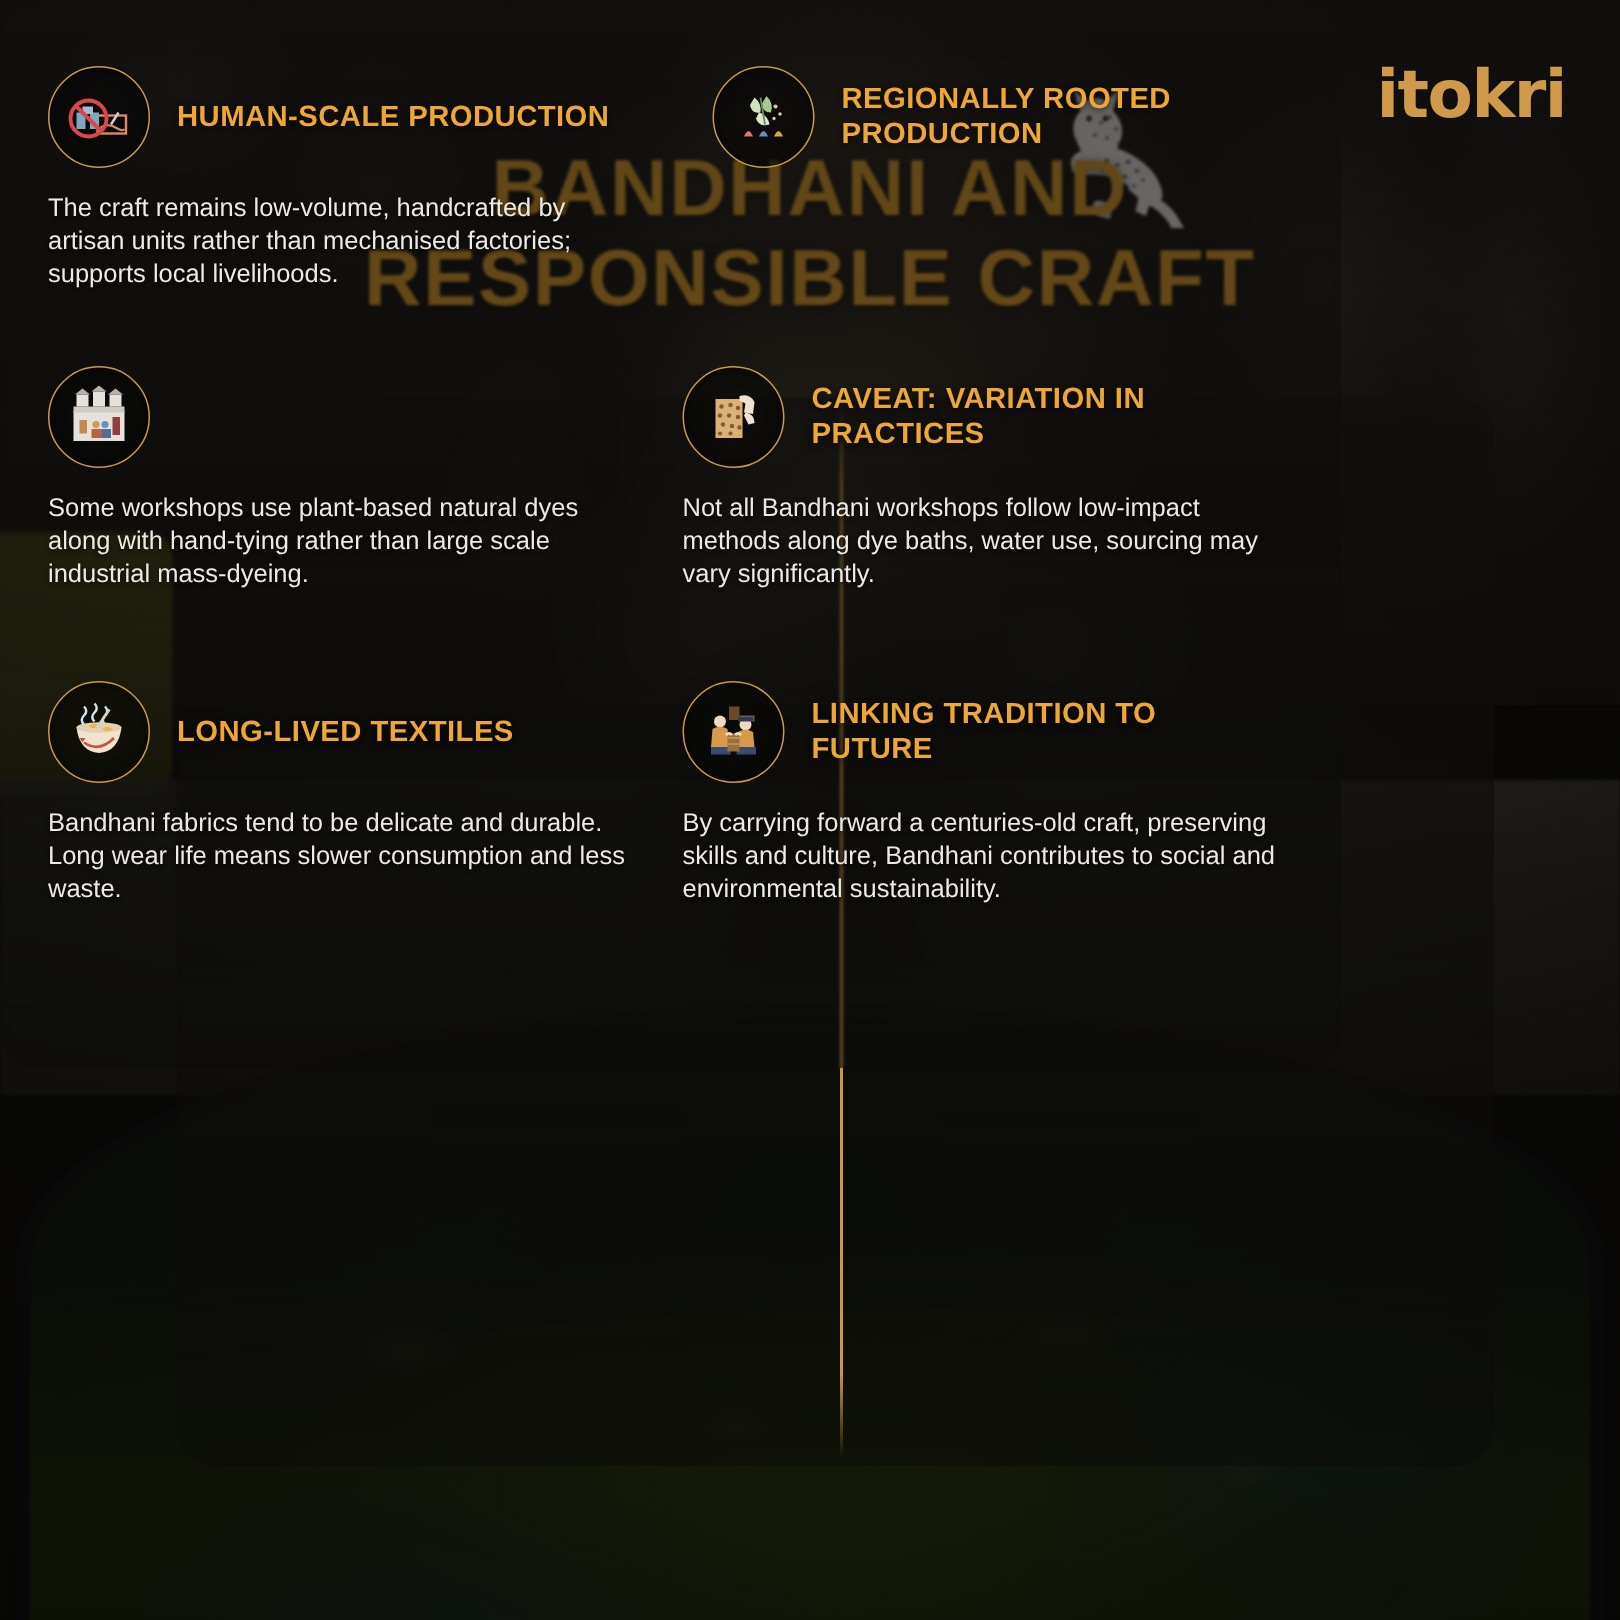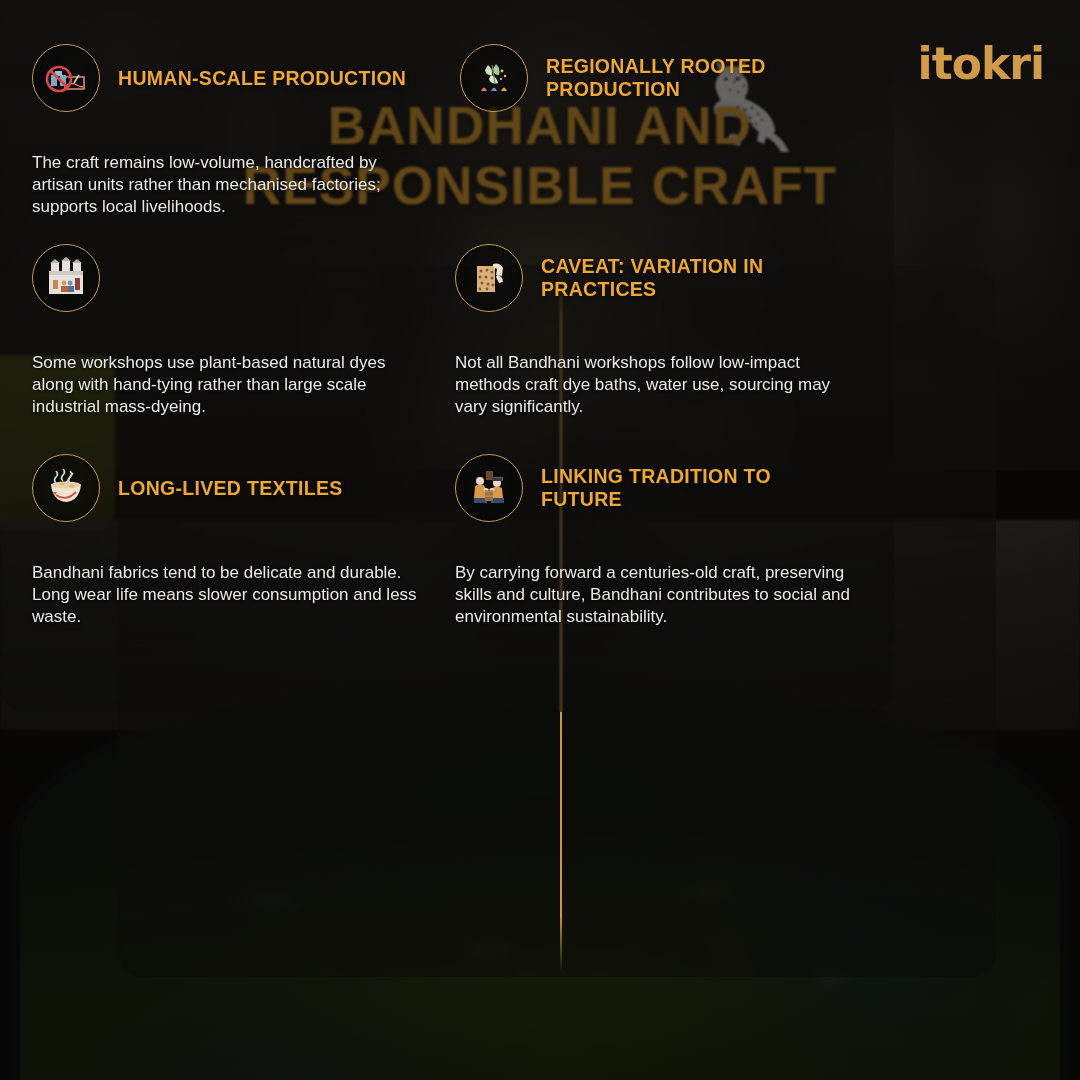--- a/index.html
+++ b/index.html
@@ -108,21 +108,21 @@
     backdrop-filter:blur(1px);
   }
   .divider{
     position:absolute;left:560px;top:268px;width:2px;height:704px;
     background:linear-gradient(180deg,rgba(196,142,60,0) 0%,rgba(214,160,72,.95) 8%,rgba(214,160,72,.95) 92%,rgba(196,142,60,0) 100%);
   }
 
   .grid{position:absolute;inset:0;padding-left:16px;}
   .card{position:absolute;width:408px;}
   .card.c0{left:32px;top:44px;}
-  .card.c1{left:460px;top:44px;}
+  .card.c1{left:475px;top:44px;}
   .card.c2{left:32px;top:244px;}
   .card.c3{left:455px;top:244px;}
   .card.c4{left:32px;top:454px;}
   .card.c5{left:455px;top:454px;}
 
   .card-head{display:flex;align-items:center;gap:18px;min-height:66px;}
   .icon-wrap{
     flex:0 0 66px;width:66px;height:66px;border-radius:50%;
     border:1.6px solid #c89a4e;
     background:rgba(8,8,8,.55);
@@ -133,21 +133,21 @@
   .icon-wrap svg{display:block;}
   .card-title{
     color:#eca735;
     font-size:19.5px;font-weight:800;line-height:1.18;letter-spacing:.3px;
     text-transform:uppercase;
     text-shadow:0 1px 4px rgba(0,0,0,.6);
   }
   .card.c0 .card-title,.card.c2 .card-title,.card.c4 .card-title{max-width:300px;}
   .card.c1 .card-title,.card.c3 .card-title,.card.c5 .card-title{max-width:300px;}
   .card-body{
-    margin-top:40px;
+    margin-top:16px;
     color:#eceae6;
     font-size:17px;line-height:1.30;font-weight:400;
     text-shadow:0 1px 3px rgba(0,0,0,.7);
   }
   .card.c0 .card-body,.card.c2 .card-body,.card.c4 .card-body{width:392px;}
   .card.c1 .card-body,.card.c3 .card-body,.card.c5 .card-body{width:400px;}
 </style>
 </head>
 <body>
 
@@ -289,21 +289,21 @@
                 <circle cx="26" cy="29" r="1.5"></circle>
               <circle cx="13" cy="33" r="1.4"></circle>
                 <circle cx="20" cy="33" r="1.4"></circle>
             </g>
             <path d="M26 8 q7 -2 10 4 l-1 8 -6 -1 1 -6 -4 -2z" fill="#f0e2cf"></path>
             <path d="M30 19 q6 1 6 7 l-4 1 -3 -6z" fill="#f0e2cf"></path>
           </svg>
         </div>
         <div class="card-title">CAVEAT: VARIATION IN PRACTICES</div>
       </div>
-      <div class="card-body">Not all Bandhani workshops follow low-impact methods craft dye baths, water use, sourcing may vary significantly.</div>
+      <div class="card-body">Not all Bandhani workshops follow low-impact methods along dye baths, water use, sourcing may vary significantly.</div>
     </div>
 
     <div class="card c4">
       <div class="card-head">
         <div class="icon-wrap">
           <svg width="46" height="46" viewBox="0 0 46 46">
             <path d="M13 6 q3 3 0 6 q-3 3 0 6" fill="none" stroke="#cfe6f0" stroke-width="1.6"></path>
             <path d="M20 4 q3 3 0 6 q-3 3 0 6" fill="none" stroke="#cfe6f0" stroke-width="1.6"></path>
             <path d="M27 6 q3 3 0 6 q-3 3 0 6" fill="none" stroke="#cfe6f0" stroke-width="1.6"></path>
             <path d="M8 20 q15 -4 30 0 q-2 16 -15 17 q-13 -1 -15 -17z" fill="#f2e3cf"></path>

